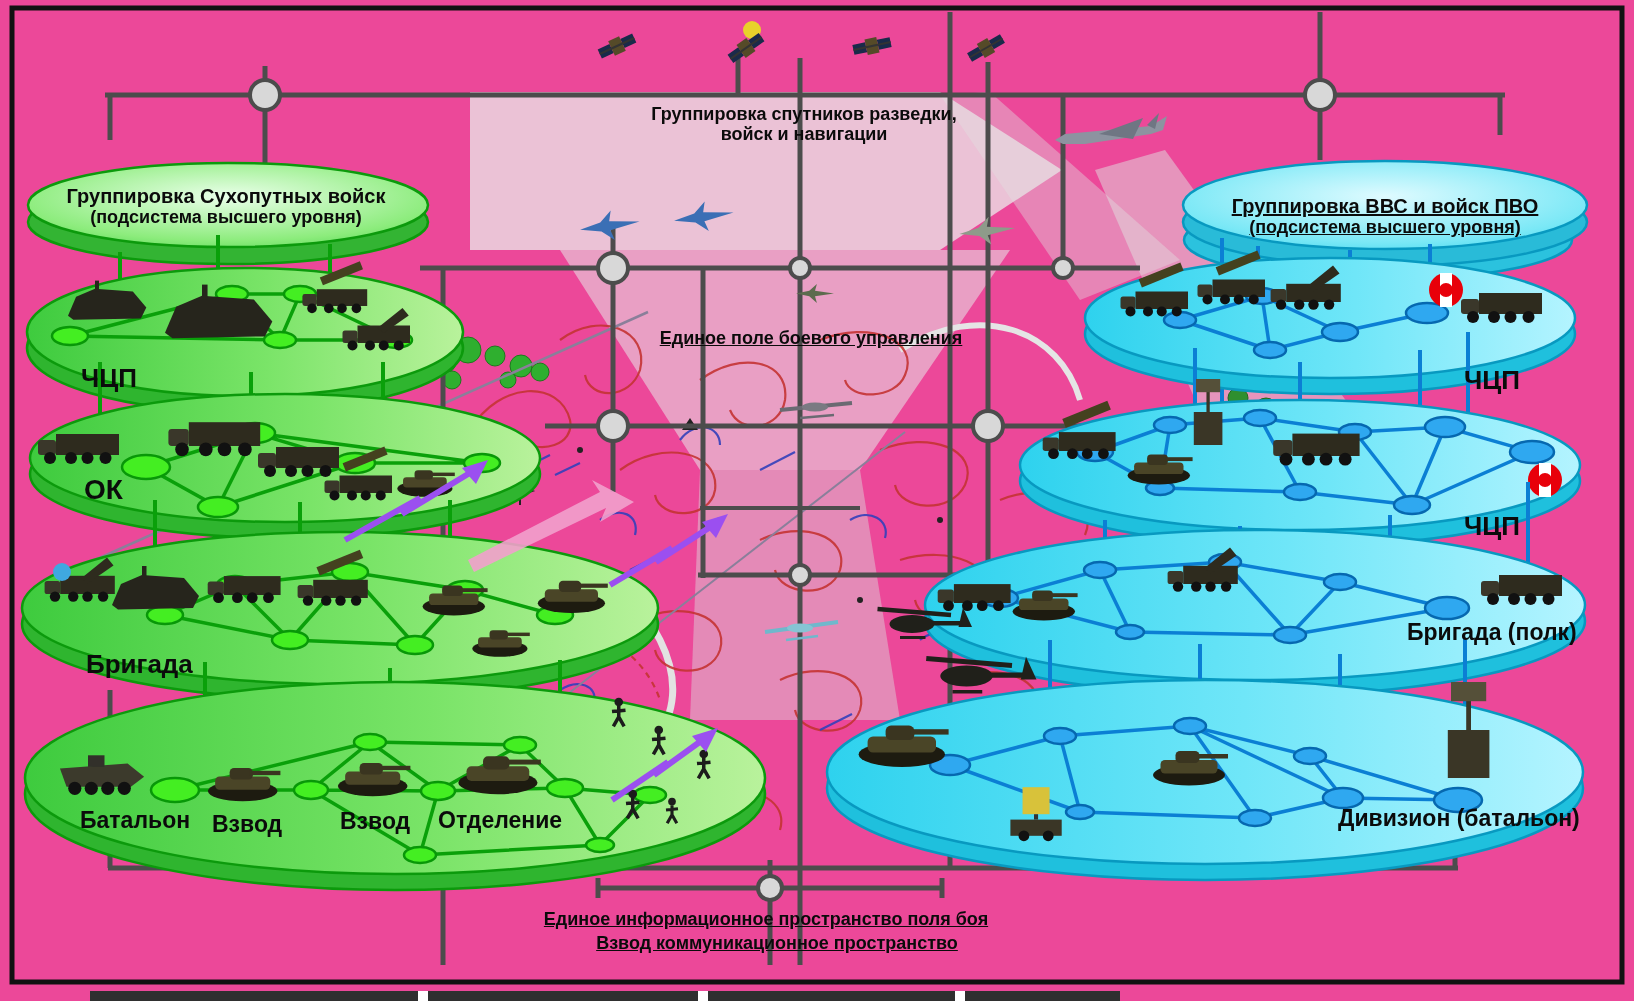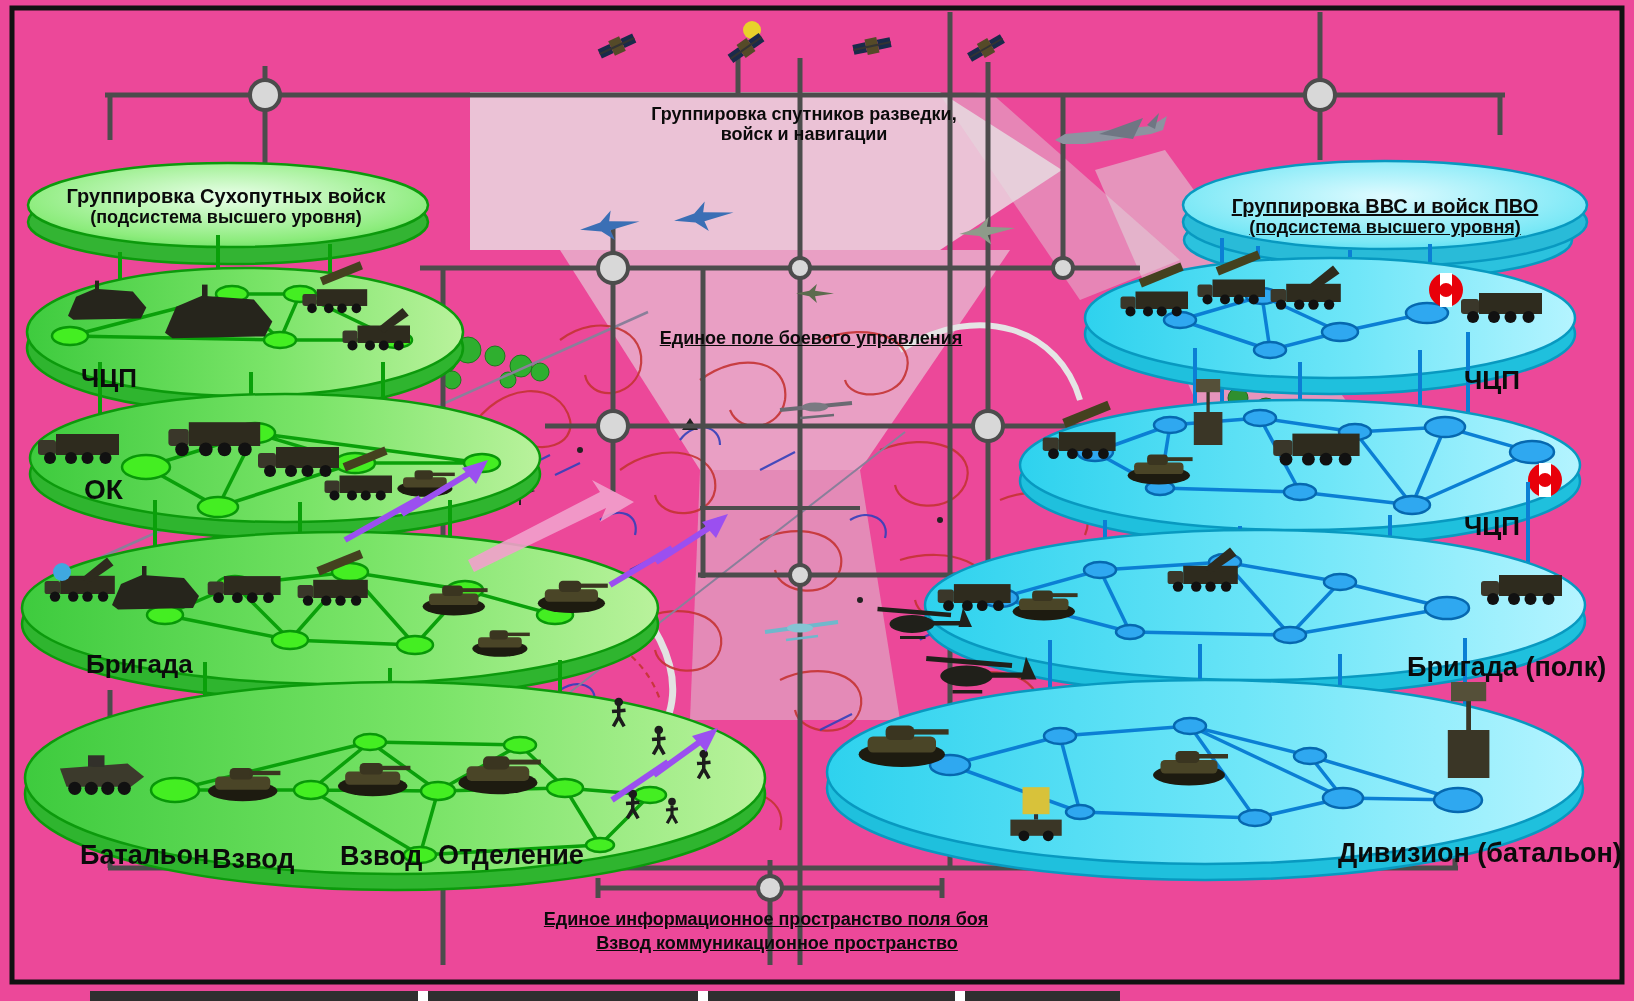--- a/index.html
+++ b/index.html
@@ -1,21 +1,21 @@
 <!DOCTYPE html>
 <html><head>
 <meta charset="utf-8">
 <style>
   html,body{margin:0;padding:0;background:#fff;}
   #stage{position:relative;width:1634px;height:1001px;background:#ec4899;overflow:hidden;
          font-family:"Liberation Sans",sans-serif;}
   #art{position:absolute;left:0;top:0;}
   .lbl{position:absolute;font-weight:bold;color:#0b0b0b;white-space:nowrap;line-height:1.12;}
   .ctr{transform:translateX(-50%);text-align:center;} .f18{font-size:18px;} .f20{font-size:20px;} .f21{font-size:18px;text-decoration:underline;}
-  .f23{font-size:27px;margin-top:32px;} .f26{font-size:26px;margin-top:32px;} .f28{font-size:28px;}
+  .f23{font-size:23px;} .f26{font-size:26px;margin-top:32px;} .f28{font-size:28px;}
 </style>
 </head>
 <body>
 
 <div id="stage">
 
 <svg id="art" width="1634" height="1001" viewBox="0 0 1634 1001">
   <defs>
     <linearGradient id="gDisc" x1="0" y1="0" x2="1" y2="0">
       <stop offset="0" stop-color="#3ecb3e"></stop>

